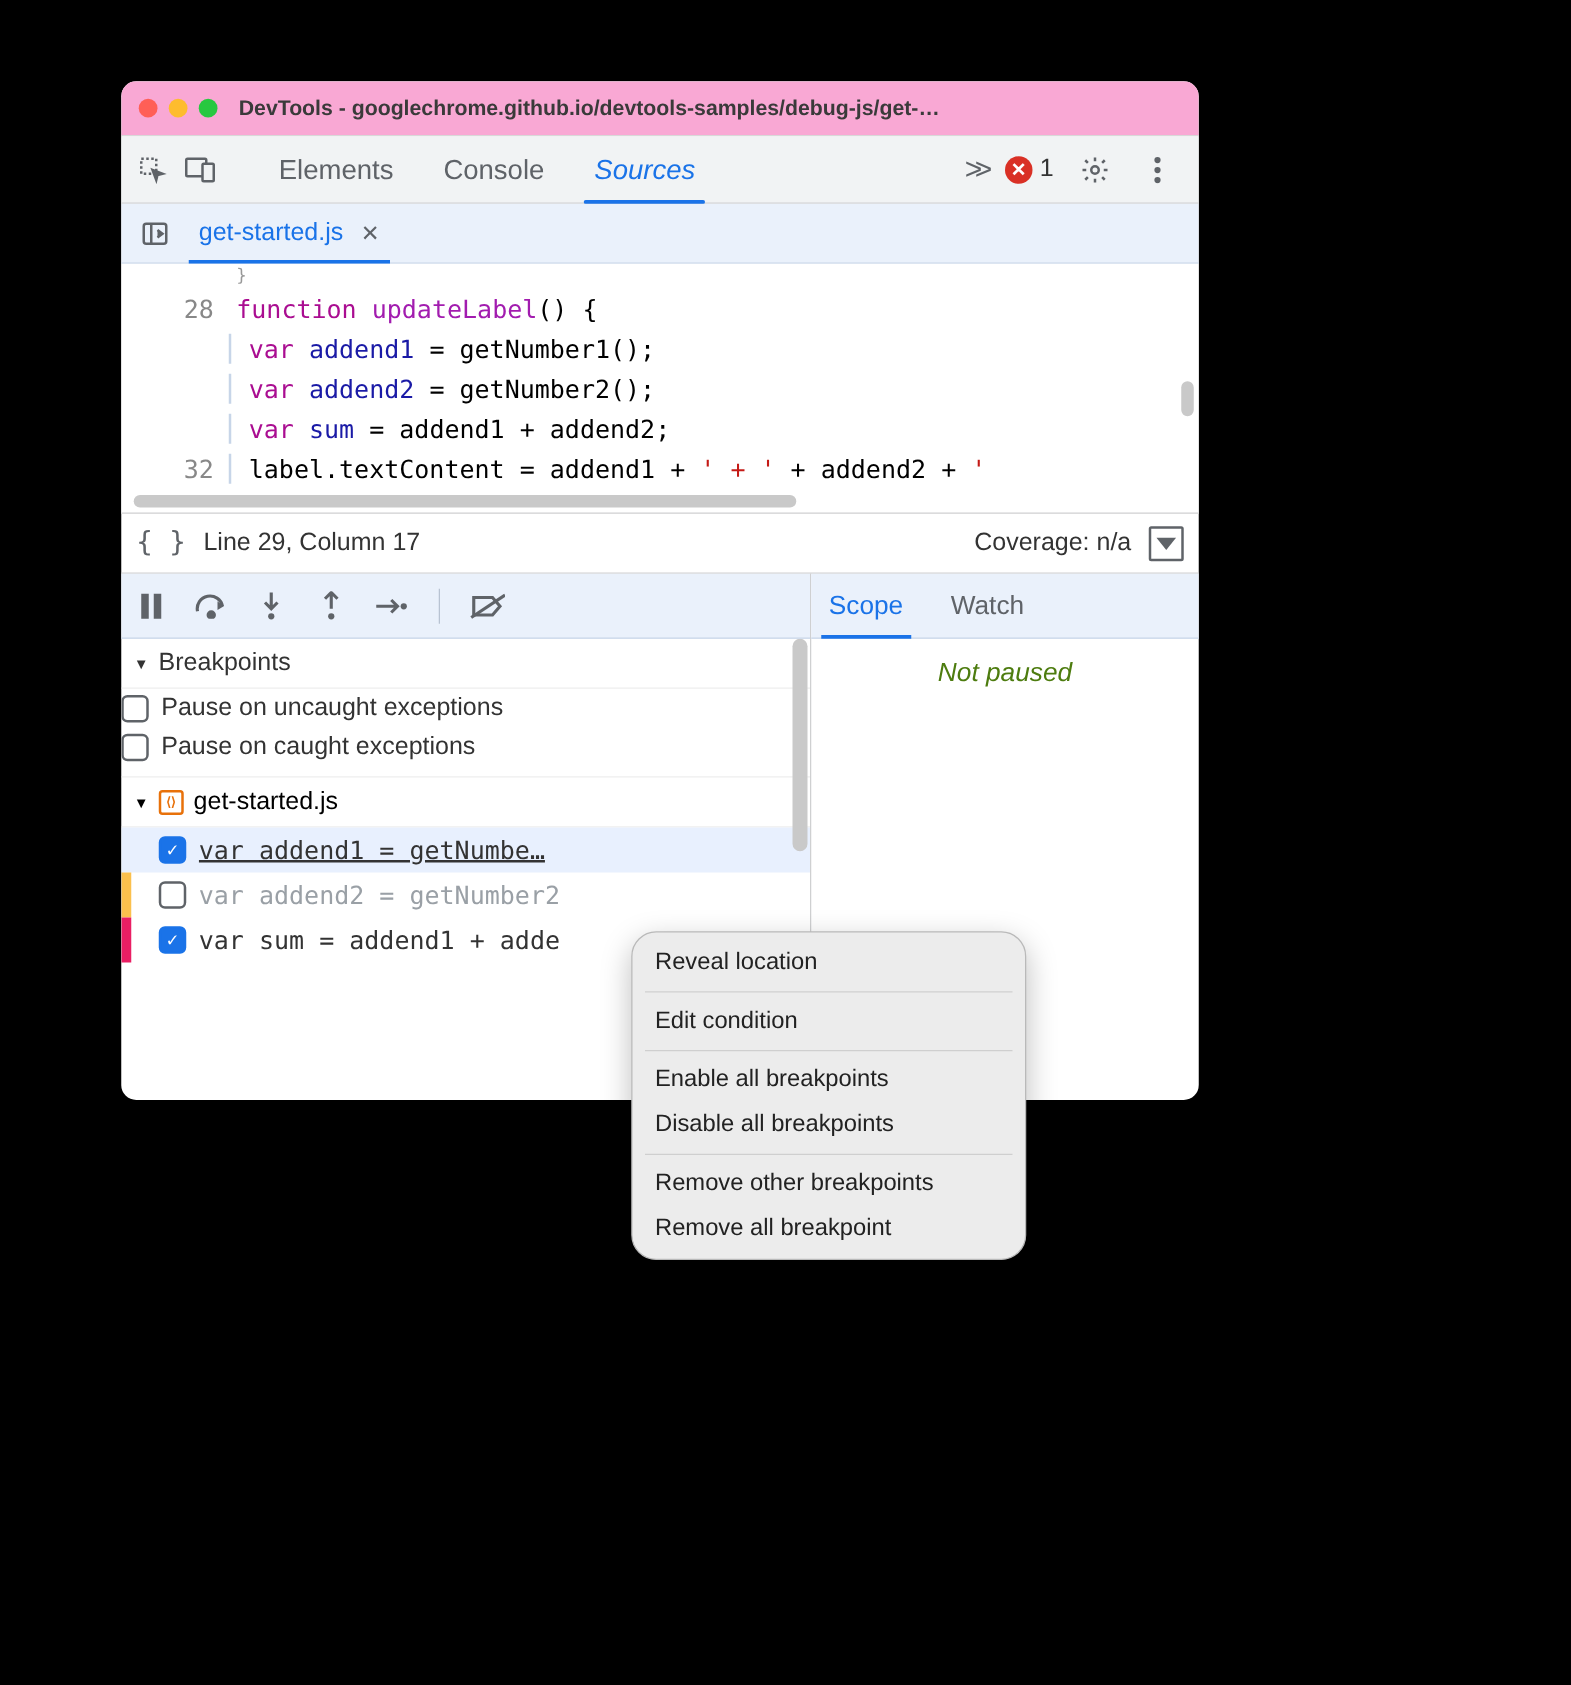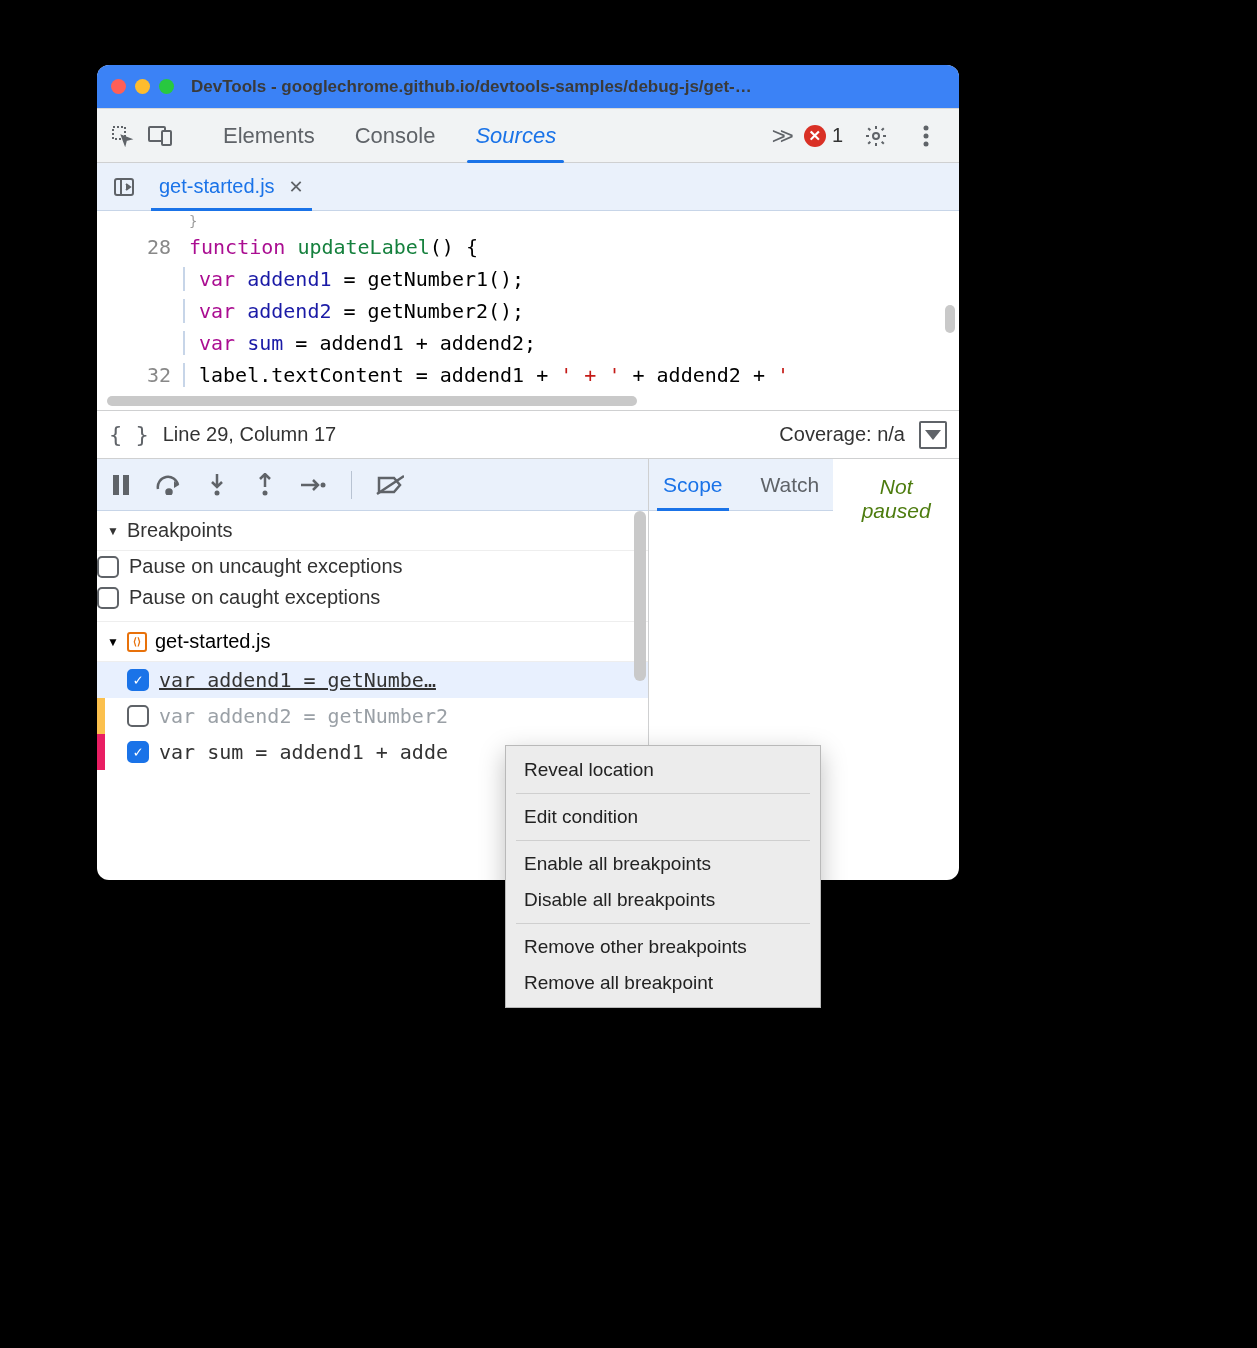--- a/index.html
+++ b/index.html
@@ -19,21 +19,21 @@
     height: 815px;
     background: #fff;
     border-radius: 12px;
     box-shadow: 0 10px 40px rgba(0,0,0,0.5);
     overflow: hidden;
     display: flex;
     flex-direction: column;
   }
   .titlebar {
     height: 44px;
-    background: #3b82f6;
+    background: #f9a8d4;
     display: flex;
     align-items: center;
     padding: 0 14px;
     gap: 9px;
     border-bottom: 1px solid #d8d8d8;
   }
   .traffic-dot { width: 15px; height: 15px; border-radius: 50%; }
   .dot-red { background: #ff5f57; }
   .dot-yellow { background: #febc2e; }
   .dot-green { background: #28c840; }
@@ -85,21 +85,21 @@
   .gutter { width:82px; display:flex; align-items:center; justify-content:flex-end; padding-right:8px; color:#888; position:relative; }
   .bp-flag { position:absolute; left:0; top:0; bottom:0; right:-8px; display:flex; align-items:center; justify-content:flex-end; padding-right:16px; color:#fff; }
   .bp-blue { background:#4285f4; clip-path: polygon(0 0, 88% 0, 100% 50%, 88% 100%, 0 100%); }
   .bp-orange { background:#fbc04d; clip-path: polygon(0 0, 88% 0, 100% 50%, 88% 100%, 0 100%); }
   .bp-pink { background:#e91e63; clip-path: polygon(0 0, 88% 0, 100% 50%, 88% 100%, 0 100%); }
   .bp-q { position:absolute; left:2px; color:#c07000; font-weight:bold; }
   .bp-dots { position:absolute; left:-2px; color:#fff; font-weight:bold; letter-spacing:-2px; font-size:16px;}
   .code-text { padding-left:10px; white-space:pre; }
   .indent-bar { border-left: 2px solid #c7d5e8; padding-left: 14px; margin-left:4px;}
   .kw { color:#aa0d91; }
-  .fn { color:#15803d; }
+  .fn { color:#a21caf; }
   .var { color:#1a1aa6; }
   .str { color:#c41a16; }
   .scroll-h { position:absolute; bottom:4px; left:10px; width:530px; height:10px; background:#c9c9c9; border-radius:5px; }
   .scroll-v { position:absolute; right:4px; top:94px; width:10px; height:28px; background:#c9c9c9; border-radius:5px; }
 
   .statusbar {
     height:48px;
     border-bottom:1px solid #cfd0d1;
     display:flex;
     align-items:center;
@@ -110,21 +110,21 @@
   }
   .statusbar .spacer { flex:1; }
   .collapse-icon { width:28px; height:28px; border:2px solid #5f6368; border-radius:2px; display:flex; align-items:center; justify-content:center;}
 
   .split {
     flex:1;
     display:flex;
     border-top:none;
   }
   .left-pane { width:552px; display:flex; flex-direction:column; border-right:1px solid #cfd0d1;}
-  .right-pane { flex:1; display:flex; flex-direction:row;}
+  .right-pane { flex:1; display:flex; flex-direction:column;}
 
   .debug-bar {
     height:52px;
     background:#eaf1fb;
     border-bottom:1px solid #c7d5e8;
     display:flex;
     align-items:center;
     padding:0 10px;
     gap:20px;
   }
@@ -192,21 +192,21 @@
   .left-scroll { position:absolute; right:2px; top:0; width:12px; height:170px; background:#c9c9c9; border-radius:6px;}
   .left-pane-inner { position:relative; flex:1; overflow:hidden;}
 
   .context-menu {
     position:absolute;
     left:505px;
     top:745px;
     width:316px;
     background:#ececec;
     border:1px solid #b9b9b9;
-    border-radius:0;
+    border-radius:20px;
     box-shadow: 0 8px 24px rgba(0,0,0,0.25);
     padding:6px 0;
     font-size:19px;
     color:#222;
   }
   .ctx-item { padding:7px 18px; }
   .ctx-sep { height:1px; background:#cfcfcf; margin:5px 10px; }
 
   svg { display:block; }
 </style>

